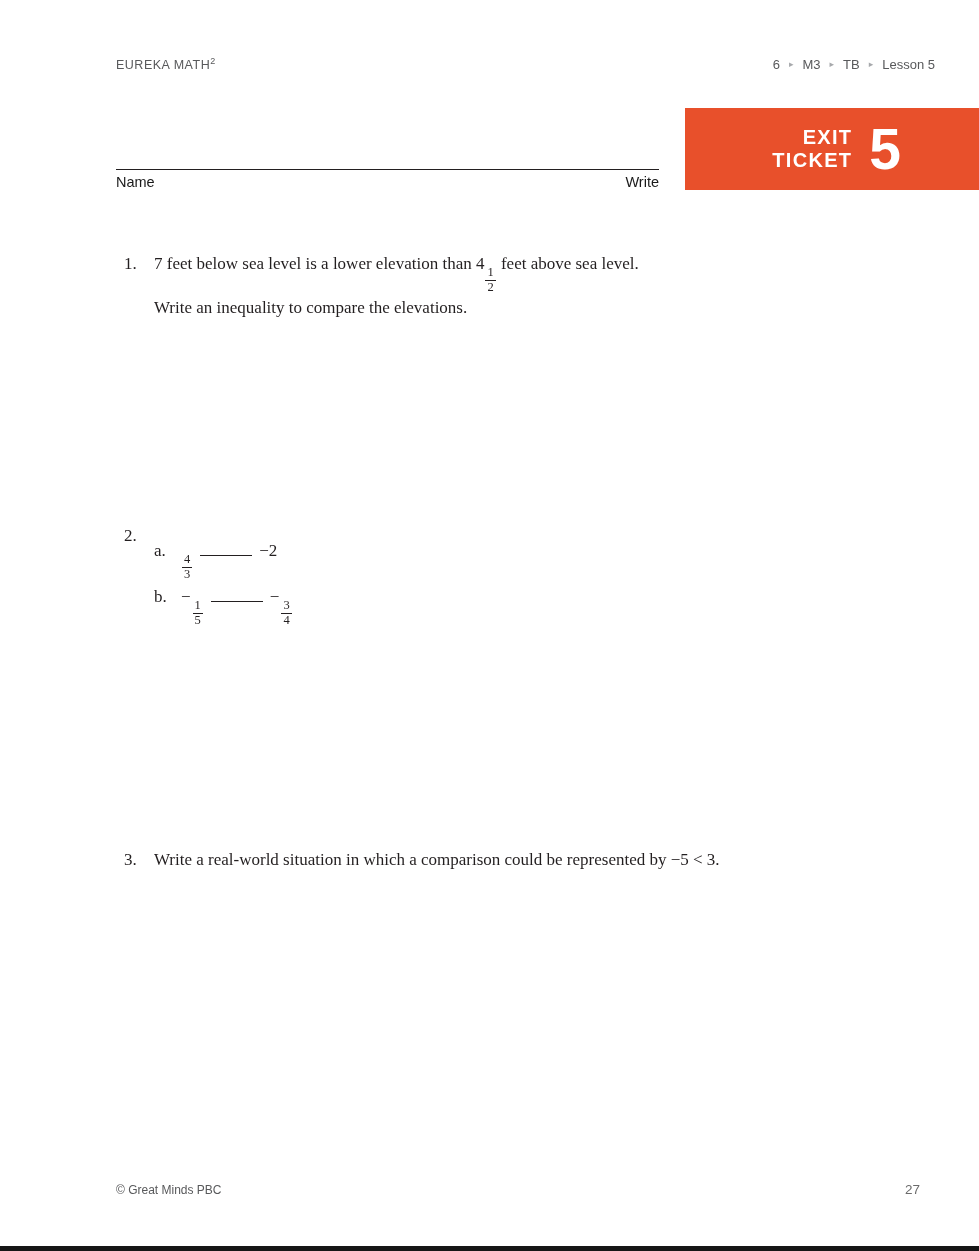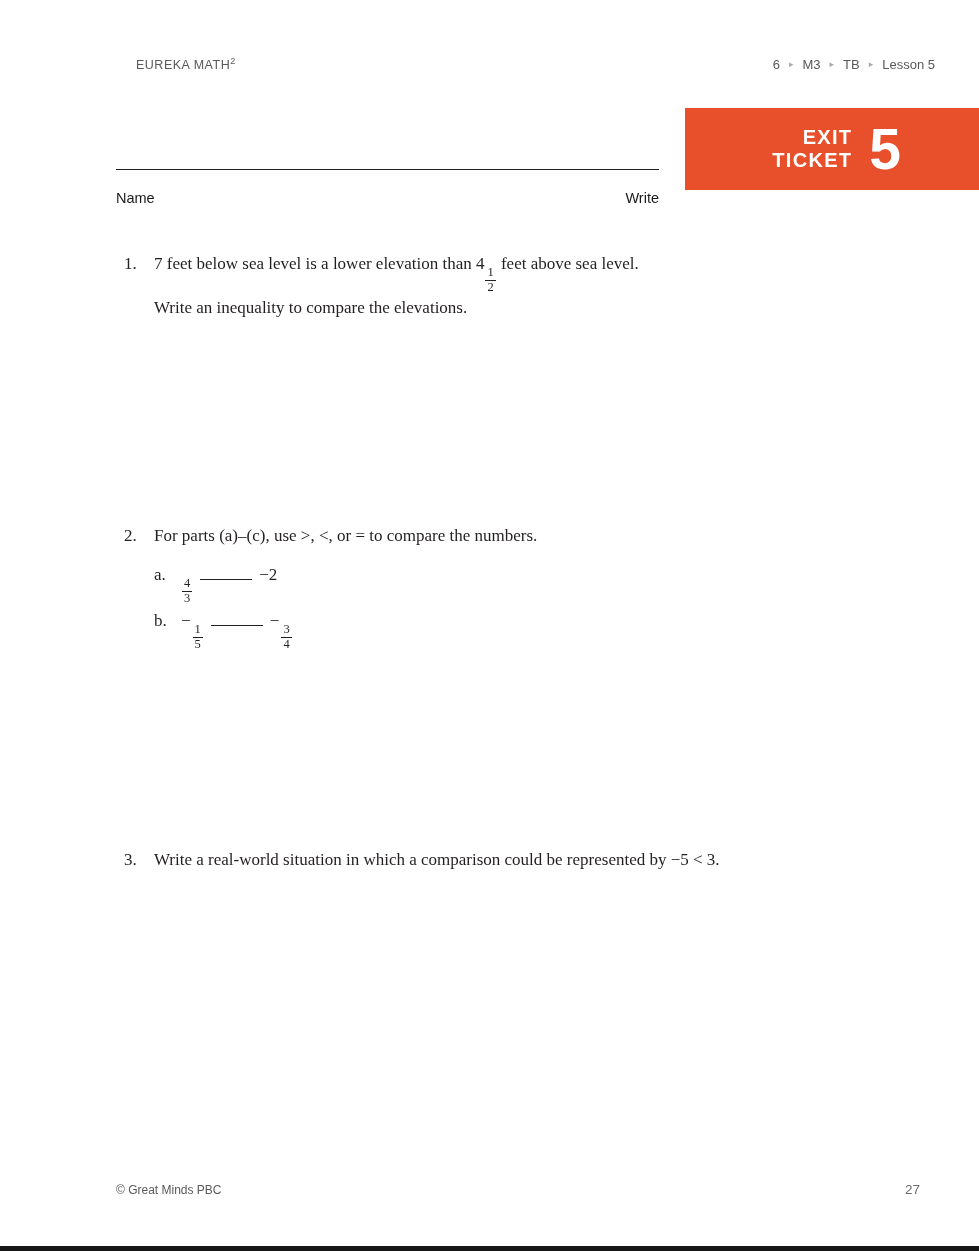--- a/index.html
+++ b/index.html
@@ -16,21 +16,21 @@
   
   .header {
     position: absolute;
     top: 56px; left: 116px; right: 44px;
     display: flex;
     justify-content: space-between;
     align-items: baseline;
     font-family: "Liberation Sans", sans-serif;
     color: #58595B;
   }
-  .brand { font-size: 12.5px; letter-spacing: 0.5px; margin-left: 20px; }
+  .brand { font-size: 12.5px; letter-spacing: 0.5px; }
   .brand sup { font-size: 9px; }
   .crumbs { display: flex; align-items: center; gap: 9px; font-size: 13px; }
   .crumb-sep { font-size: 9px; color: #A7A9AC; transform: translateY(-1px); }
 
   
   .badge {
     position: absolute;
     top: 108px; left: 685px; right: 0; height: 82px;
     background: #E8502B;
     display: flex;
@@ -49,21 +49,21 @@
     letter-spacing: 1.3px;
     line-height: 23px;
   }
   .badge-num { font-size: 57px; font-weight: bold; line-height: 1; }
 
   
   .namebar {
     position: absolute;
     top: 169px; left: 116px; width: 543px;
     border-top: 1.5px solid #231F20;
-    padding-top: 20px;
+    padding-top: 4px;
     display: flex;
     justify-content: space-between;
     font-family: "Liberation Sans", sans-serif;
     font-size: 14.5px;
     color: #1A1A1A;
   }
 
   
   .question {
     position: absolute;
@@ -167,21 +167,20 @@
             </span></span>
         <span>feet above sea level.</span>
       </div>
       <div class="qline2">Write an inequality to compare the elevations.</div>
     </div>
   </div>
 
   <div class="question" id="q2">
     <span class="qnum">2.</span>
     <div class="qbody">
-      <div>For parts (a)–(c), use &gt;, &lt;, or = to compare the numbers.</div>
       <div class="parts">
 
         <div class="part">
           <span class="part-label">a.</span><span class="frac">
               <span class="fnum">4</span>
               <span class="fden">3</span>
             </span><span class="blank"></span><span>−2</span>
         </div>
 
         <div class="part">

